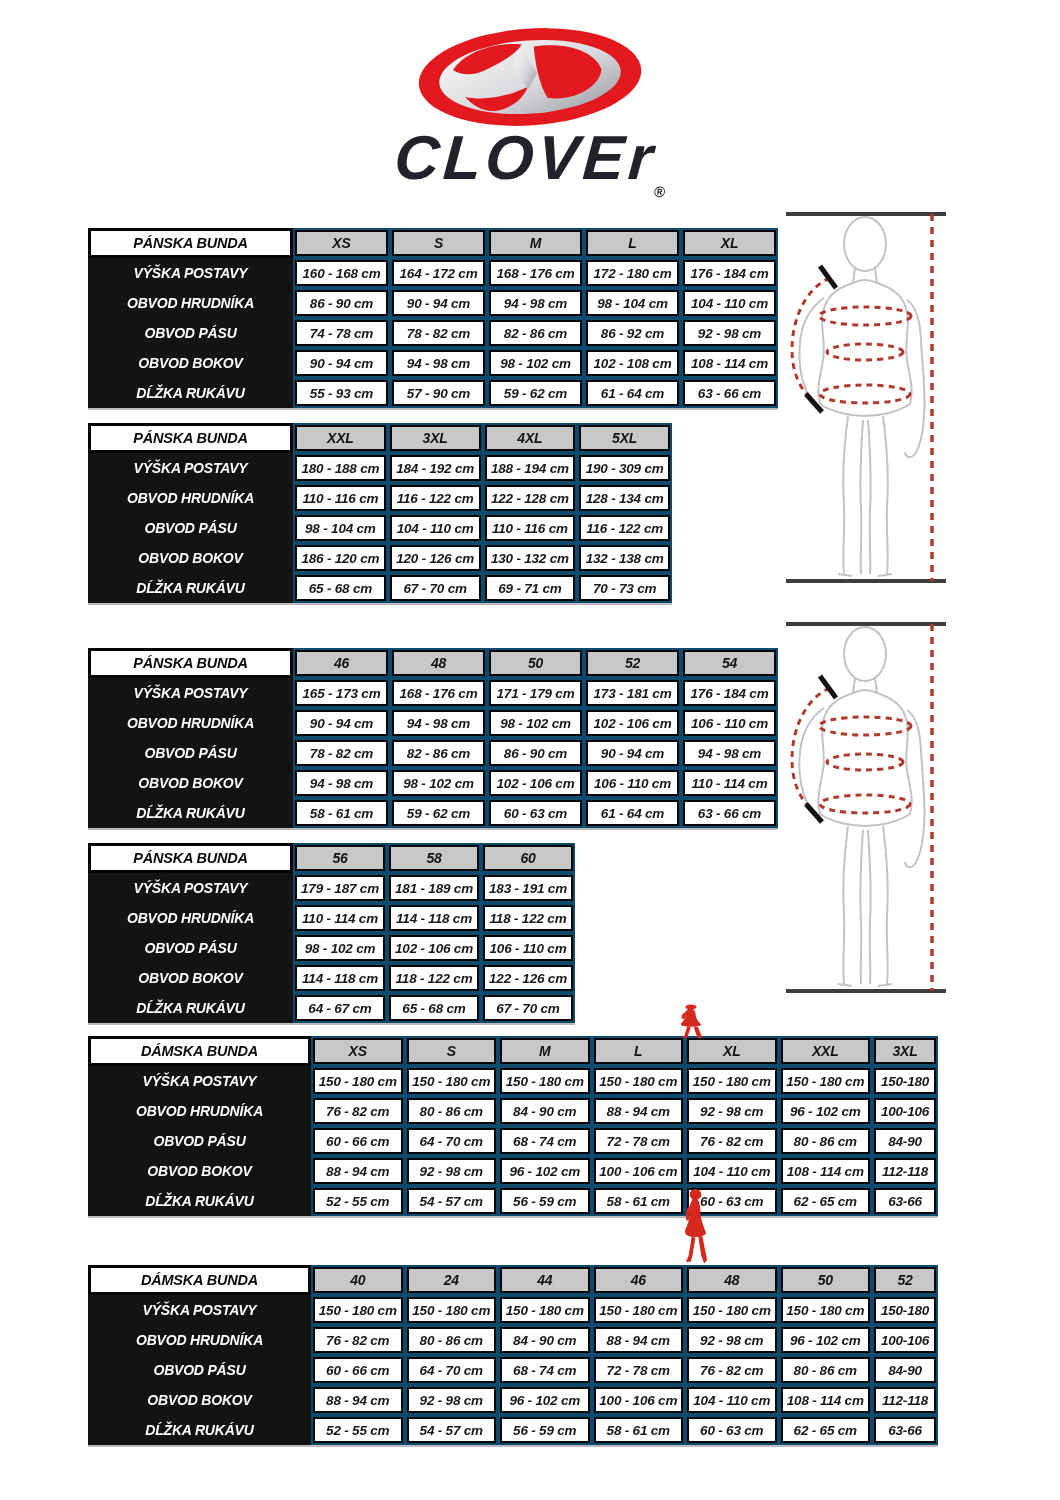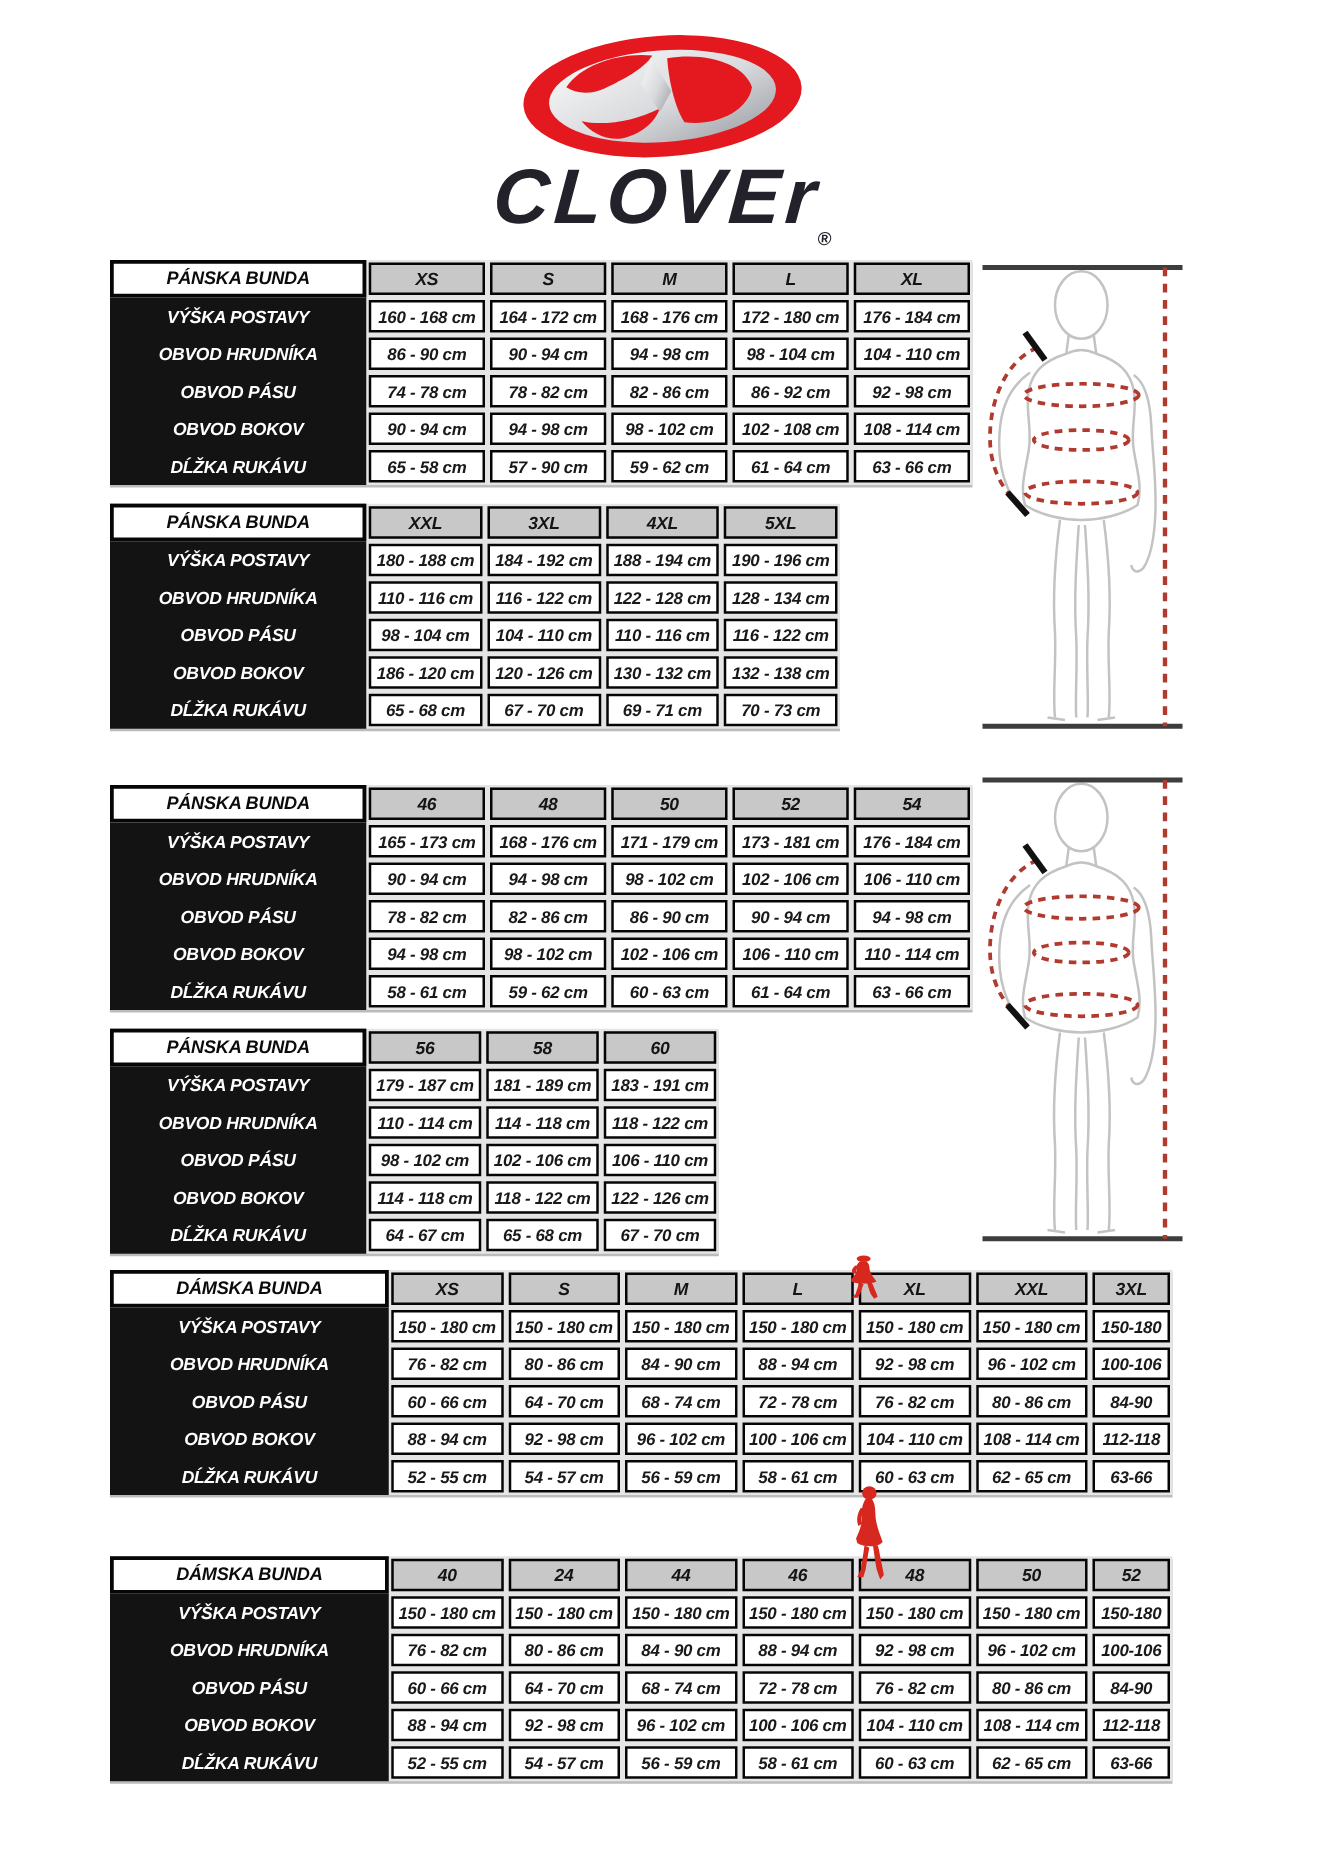--- a/index.html
+++ b/index.html
@@ -15,22 +15,23 @@
   .wordmark{
     margin-top:-4px;
     font-style:italic;font-weight:bold;
     font-size:62px;line-height:60px;letter-spacing:4px;
     color:#23222b;transform:skewX(-4deg);
   }
   .reg-mark{font-size:15px;font-style:normal;letter-spacing:0;vertical-align:-18px;font-weight:bold;}
 
   
   .size-table{
-    position:absolute;display:flex;height:180px;background:#e5e5e5;
+    position:absolute;display:flex;height:180px;background:#0c4a6e;
     box-shadow:0 2px 0 rgba(60,60,60,.35);
+    margin-top:20px;
   }
   .label-col{display:flex;flex-direction:column;width:205px;background:#131313;}
   .wide .label-col{width:223px;}
   .cell{
     box-sizing:border-box;height:30px;display:flex;align-items:center;justify-content:center;
     font-style:italic;font-weight:bold;letter-spacing:-0.2px;white-space:nowrap;
   }
   .corner-cell{background:#ffffff;border:3px solid #060606;color:#0b0b0b;font-size:14.5px;}
   .label-cell{color:#ffffff;font-size:14px;}
   .data-grid{flex:1;display:grid;grid-template-rows:repeat(6,30px);}
@@ -111,21 +112,21 @@
         <div class="value-cell">74 - 78 cm</div>
         <div class="value-cell">78 - 82 cm</div>
         <div class="value-cell">82 - 86 cm</div>
         <div class="value-cell">86 - 92 cm</div>
         <div class="value-cell">92 - 98 cm</div>
         <div class="value-cell">90 - 94 cm</div>
         <div class="value-cell">94 - 98 cm</div>
         <div class="value-cell">98 - 102 cm</div>
         <div class="value-cell">102 - 108 cm</div>
         <div class="value-cell">108 - 114 cm</div>
-        <div class="value-cell">65 - 58 cm</div>
+        <div class="value-cell">55 - 93 cm</div>
         <div class="value-cell">57 - 90 cm</div>
         <div class="value-cell">59 - 62 cm</div>
         <div class="value-cell">61 - 64 cm</div>
         <div class="value-cell">63 - 66 cm</div>
       </div>
     </div>
   <div class="size-table" id="t1">
       <div class="label-col">
         <div class="cell corner-cell">PÁNSKA BUNDA</div>
         <div class="cell label-cell">VÝŠKA POSTAVY</div>
@@ -135,21 +136,21 @@
         <div class="cell label-cell">DĹŽKA RUKÁVU</div>
       </div>
       <div class="data-grid" style="grid-template-columns: repeat(4, 1fr);">
         <div class="size-cell">XXL</div>
         <div class="size-cell">3XL</div>
         <div class="size-cell">4XL</div>
         <div class="size-cell">5XL</div>
         <div class="value-cell">180 - 188 cm</div>
         <div class="value-cell">184 - 192 cm</div>
         <div class="value-cell">188 - 194 cm</div>
-        <div class="value-cell">190 - 196 cm</div>
+        <div class="value-cell">190 - 309 cm</div>
         <div class="value-cell">110 - 116 cm</div>
         <div class="value-cell">116 - 122 cm</div>
         <div class="value-cell">122 - 128 cm</div>
         <div class="value-cell">128 - 134 cm</div>
         <div class="value-cell">98 - 104 cm</div>
         <div class="value-cell">104 - 110 cm</div>
         <div class="value-cell">110 - 116 cm</div>
         <div class="value-cell">116 - 122 cm</div>
         <div class="value-cell">186 - 120 cm</div>
         <div class="value-cell">120 - 126 cm</div>

